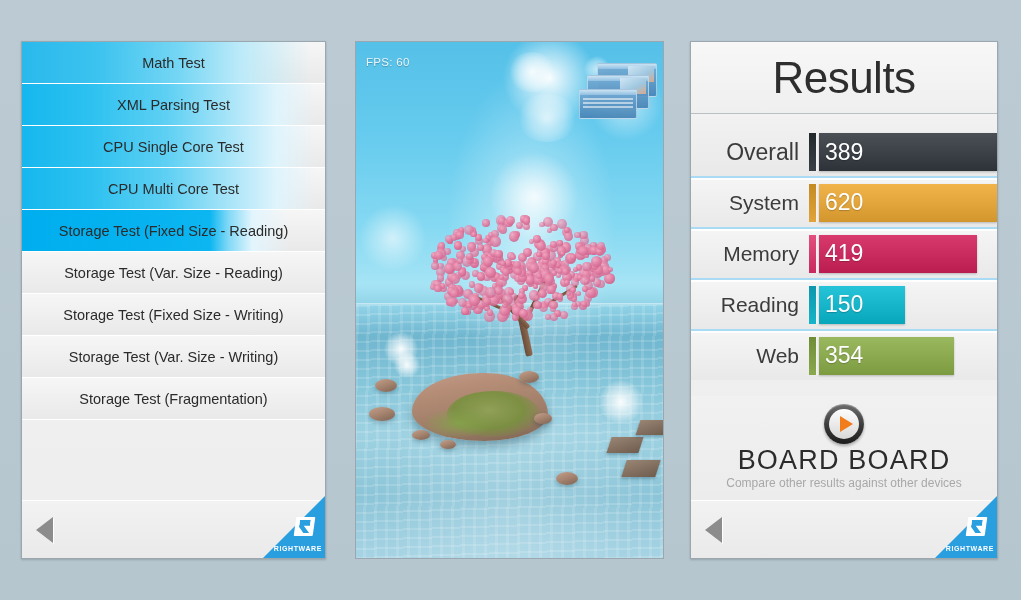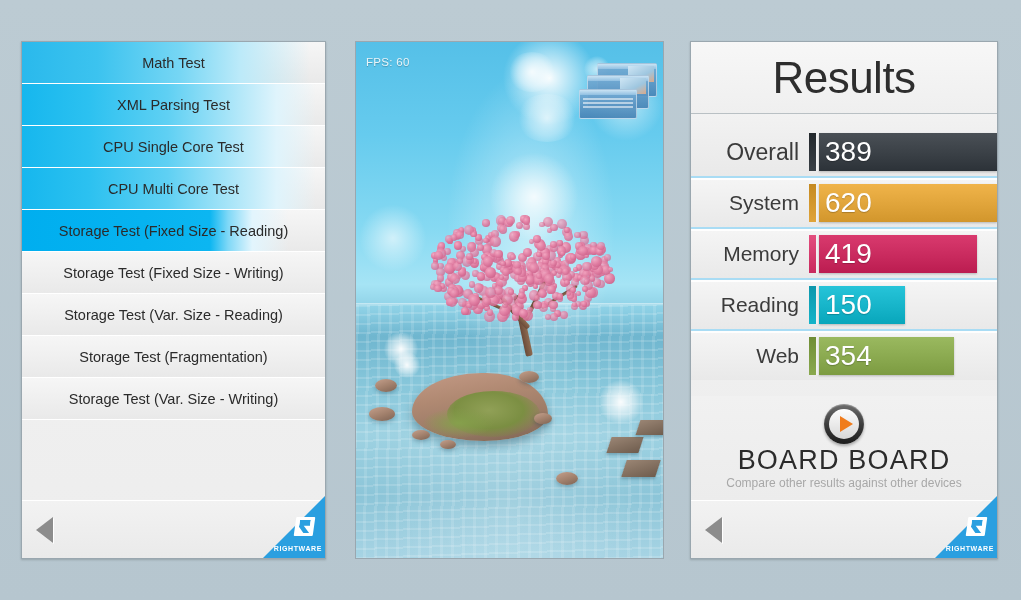--- a/index.html
+++ b/index.html
@@ -367,21 +367,21 @@
     flex: 0 0 auto;
   }
   .bar-main {
     height: 38px;
     display: flex;
     align-items: center;
     padding-left: 6px;
     box-shadow: 0 1px 2px rgba(0,0,0,.22);
   }
   .bar-main .bval {
-    font-size: 28px;
+    font-size: 23px;
     color: #ffffff;
     line-height: 1;
     text-shadow: 0 1px 1px rgba(0,0,0,.22);
   }
 
   
   .powerboard {
     position: absolute;
     left: 0; right: 0;
     bottom: 58px;
@@ -451,31 +451,31 @@
           <span class="label">CPU Single Core Test</span>
         </div>
         <div class="test-row done r4">
           <div class="fill"></div>
           <span class="label">CPU Multi Core Test</span>
         </div>
         <div class="test-row active r5">
           <div class="fill"></div>
           <span class="label">Storage Test (Fixed Size - Reading)</span>
         </div>
+        <div class="test-row pending r7">
+          <span class="label">Storage Test (Var. Size - Reading)</span>
+        </div>
         <div class="test-row pending r6">
           <span class="label">Storage Test (Fixed Size - Writing)</span>
         </div>
-        <div class="test-row pending r7">
-          <span class="label">Storage Test (Var. Size - Reading)</span>
+        <div class="test-row pending r8">
+          <span class="label">Storage Test (Var. Size - Writing)</span>
         </div>
         <div class="test-row pending r9">
           <span class="label">Storage Test (Fragmentation)</span>
-        </div>
-        <div class="test-row pending r8">
-          <span class="label">Storage Test (Var. Size - Writing)</span>
         </div>
       </div>
 
     <div class="panel-footer">
       <div class="back-arrow"></div>
       <div class="corner-ribbon">
         <div class="tri"></div>
         <div class="rw-mark"></div>
         <div class="rw-text">RIGHTWARE</div>
       </div>

